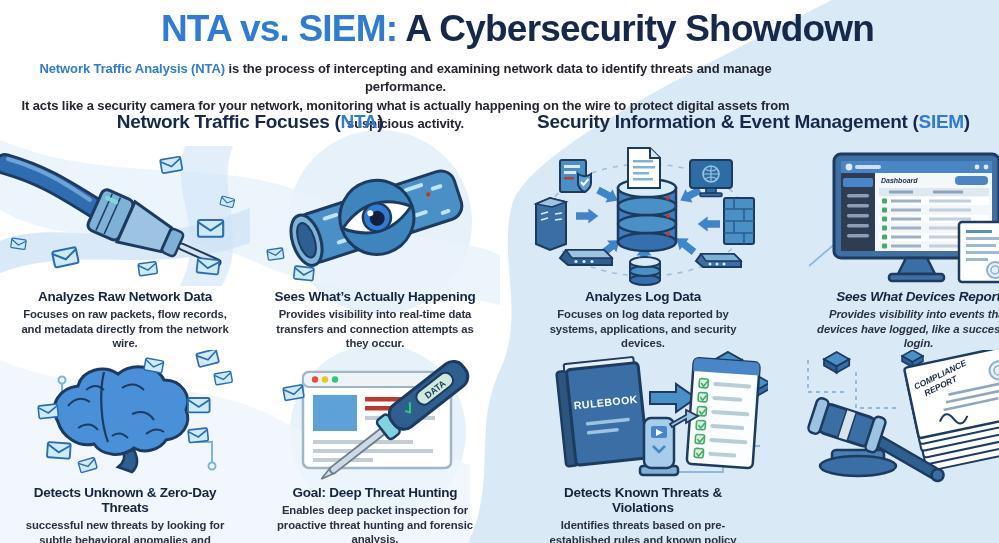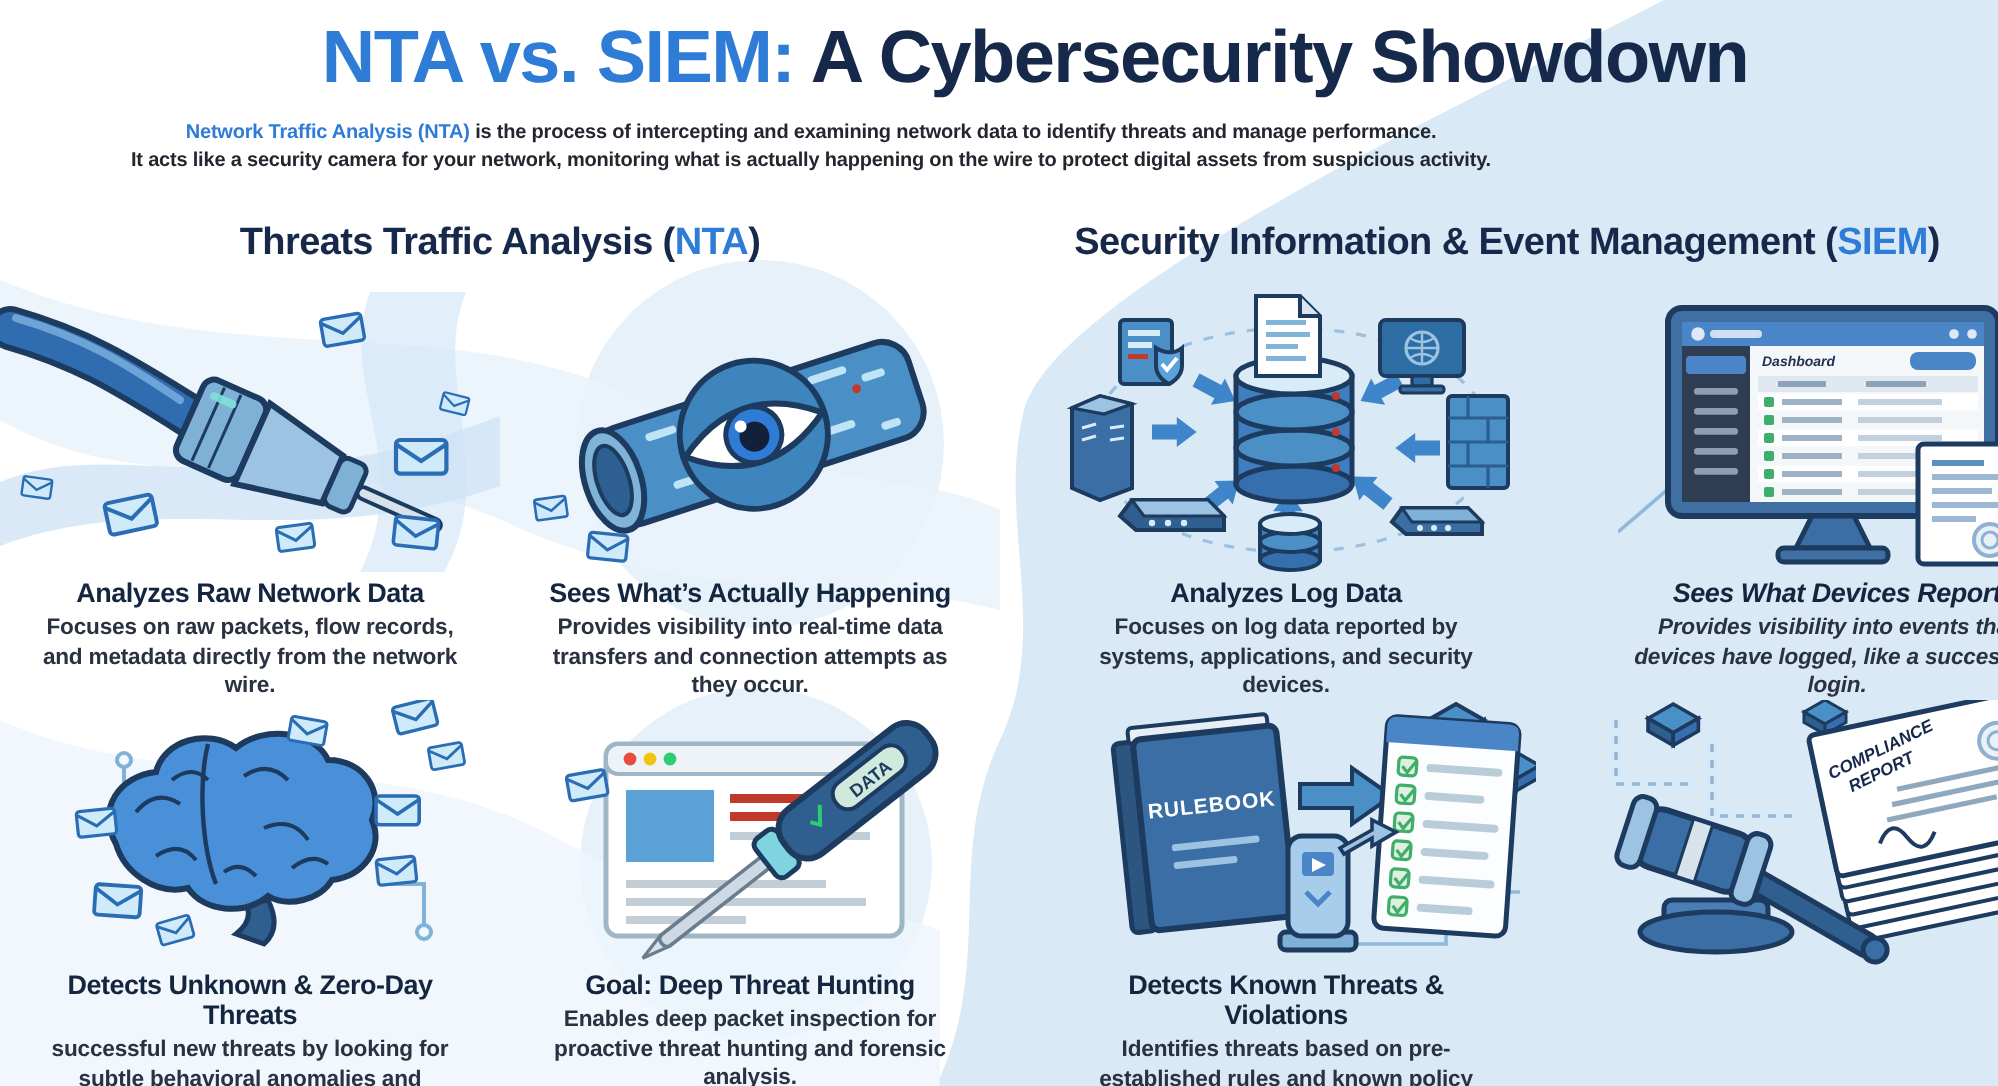--- a/index.html
+++ b/index.html
@@ -7,21 +7,21 @@
     position:relative;width:999px;height:543px;overflow:hidden;
     font-family:"Liberation Sans",sans-serif;background:#ffffff;
   }
   .bg{position:absolute;inset:0;z-index:0;}
   .layer{position:absolute;z-index:1;}
   
   .title{top:8px;left:18px;width:999px;text-align:center;font-weight:bold;
          font-size:37px;letter-spacing:-0.8px;color:#17294b;}
   .title .accent{color:#2e7cd6;}
   .subtitle{top:60px;left:0;width:811px;text-align:center;font-weight:bold;
-            font-size:10px;line-height:1.42;color:#23262e;letter-spacing:-0.1px;}
+            font-size:13px;line-height:1.42;color:#23262e;letter-spacing:-0.1px;}
   .subtitle .accent{color:#2e7cd6;}
   
   .col-head{top:111px;text-align:center;font-weight:bold;font-size:19px;
             letter-spacing:-0.3px;color:#17294b;}
   .col-head .accent{color:#2e7cd6;}
   .col-head.nta{left:0;width:500px;}
   .col-head.siem{left:504px;width:499px;}
   
   .cell{position:absolute;z-index:1;display:flex;flex-direction:column;}
   .illus{flex:0 0 auto;display:flex;align-items:center;justify-content:center;}
@@ -54,21 +54,21 @@
     <path d="M0,360 C90,400 190,370 280,420 C350,458 420,445 470,465 L470,543 L0,543 Z" fill="#eef5fc" opacity="0.8"></path>
   </svg>
 
   <div class="layer title"><span class="accent">NTA vs. SIEM:</span><span> A Cybersecurity Showdown</span></div>
 
   <div class="layer subtitle">
     <div><span class="accent">Network Traffic Analysis (NTA)</span><span> is the process of intercepting and examining network data to identify threats and manage performance.</span></div>
     <div>It acts like a security camera for your network, monitoring what is actually happening on the wire to protect digital assets from suspicious activity.</div>
   </div>
 
-  <div class="layer col-head nta"><span>Threats Traffic Analysis (</span><span class="accent">NTA</span><span>)</span></div>
+  <div class="layer col-head nta"><span>Network Traffic Focuses (</span><span class="accent">NTA</span><span>)</span></div>
   <div class="layer col-head siem"><span>Security Information &amp; Event Management (</span><span class="accent">SIEM</span><span>)</span></div>
 
   <div class="cell r1 c1">
     <div class="illus">
       <svg width="250" height="140" viewBox="0 0 250 140">
         <path d="M0,95 C60,70 120,112 250,62 L250,97 C150,132 80,97 0,127 Z" fill="#cfe4f6" opacity="0.8"></path>
         <path d="M185,0 C168,45 208,85 180,140 L222,140 C250,90 215,45 233,0 Z" fill="#cfe4f6" opacity="0.6"></path>
         <g>
           <path d="M5,18 C40,28 60,40 95,62" stroke="#1d3a5f" stroke-width="22" fill="none" stroke-linecap="round"></path>
           <path d="M5,18 C40,28 60,40 95,62" stroke="#2f6cb0" stroke-width="16" fill="none" stroke-linecap="round"></path>

